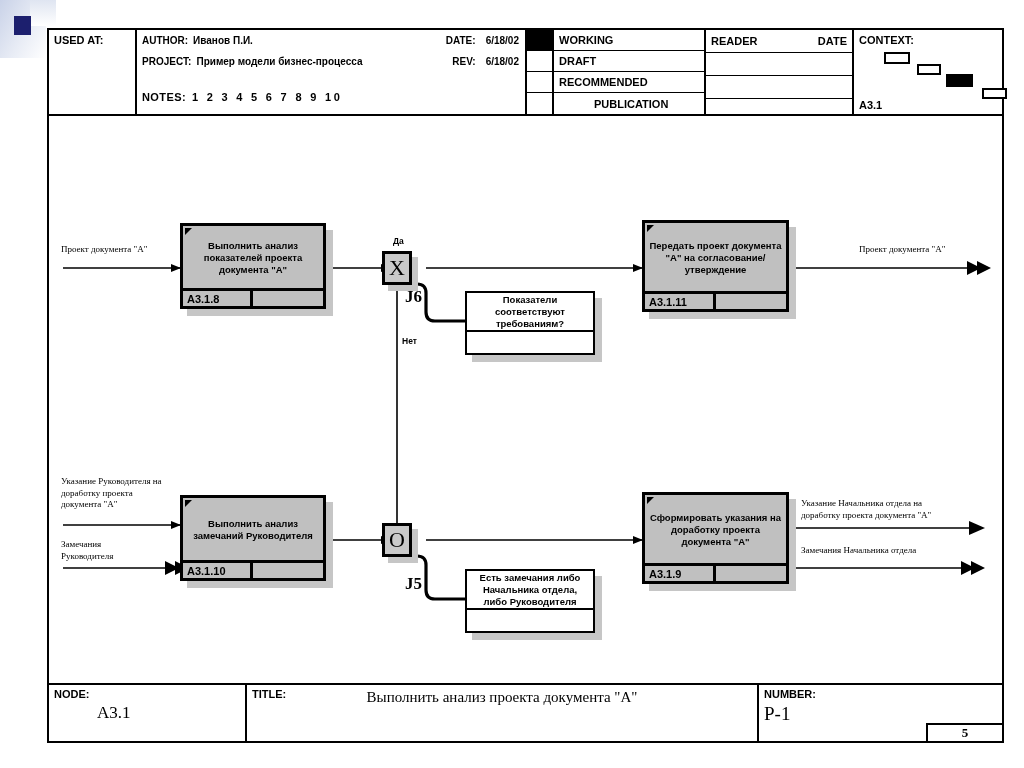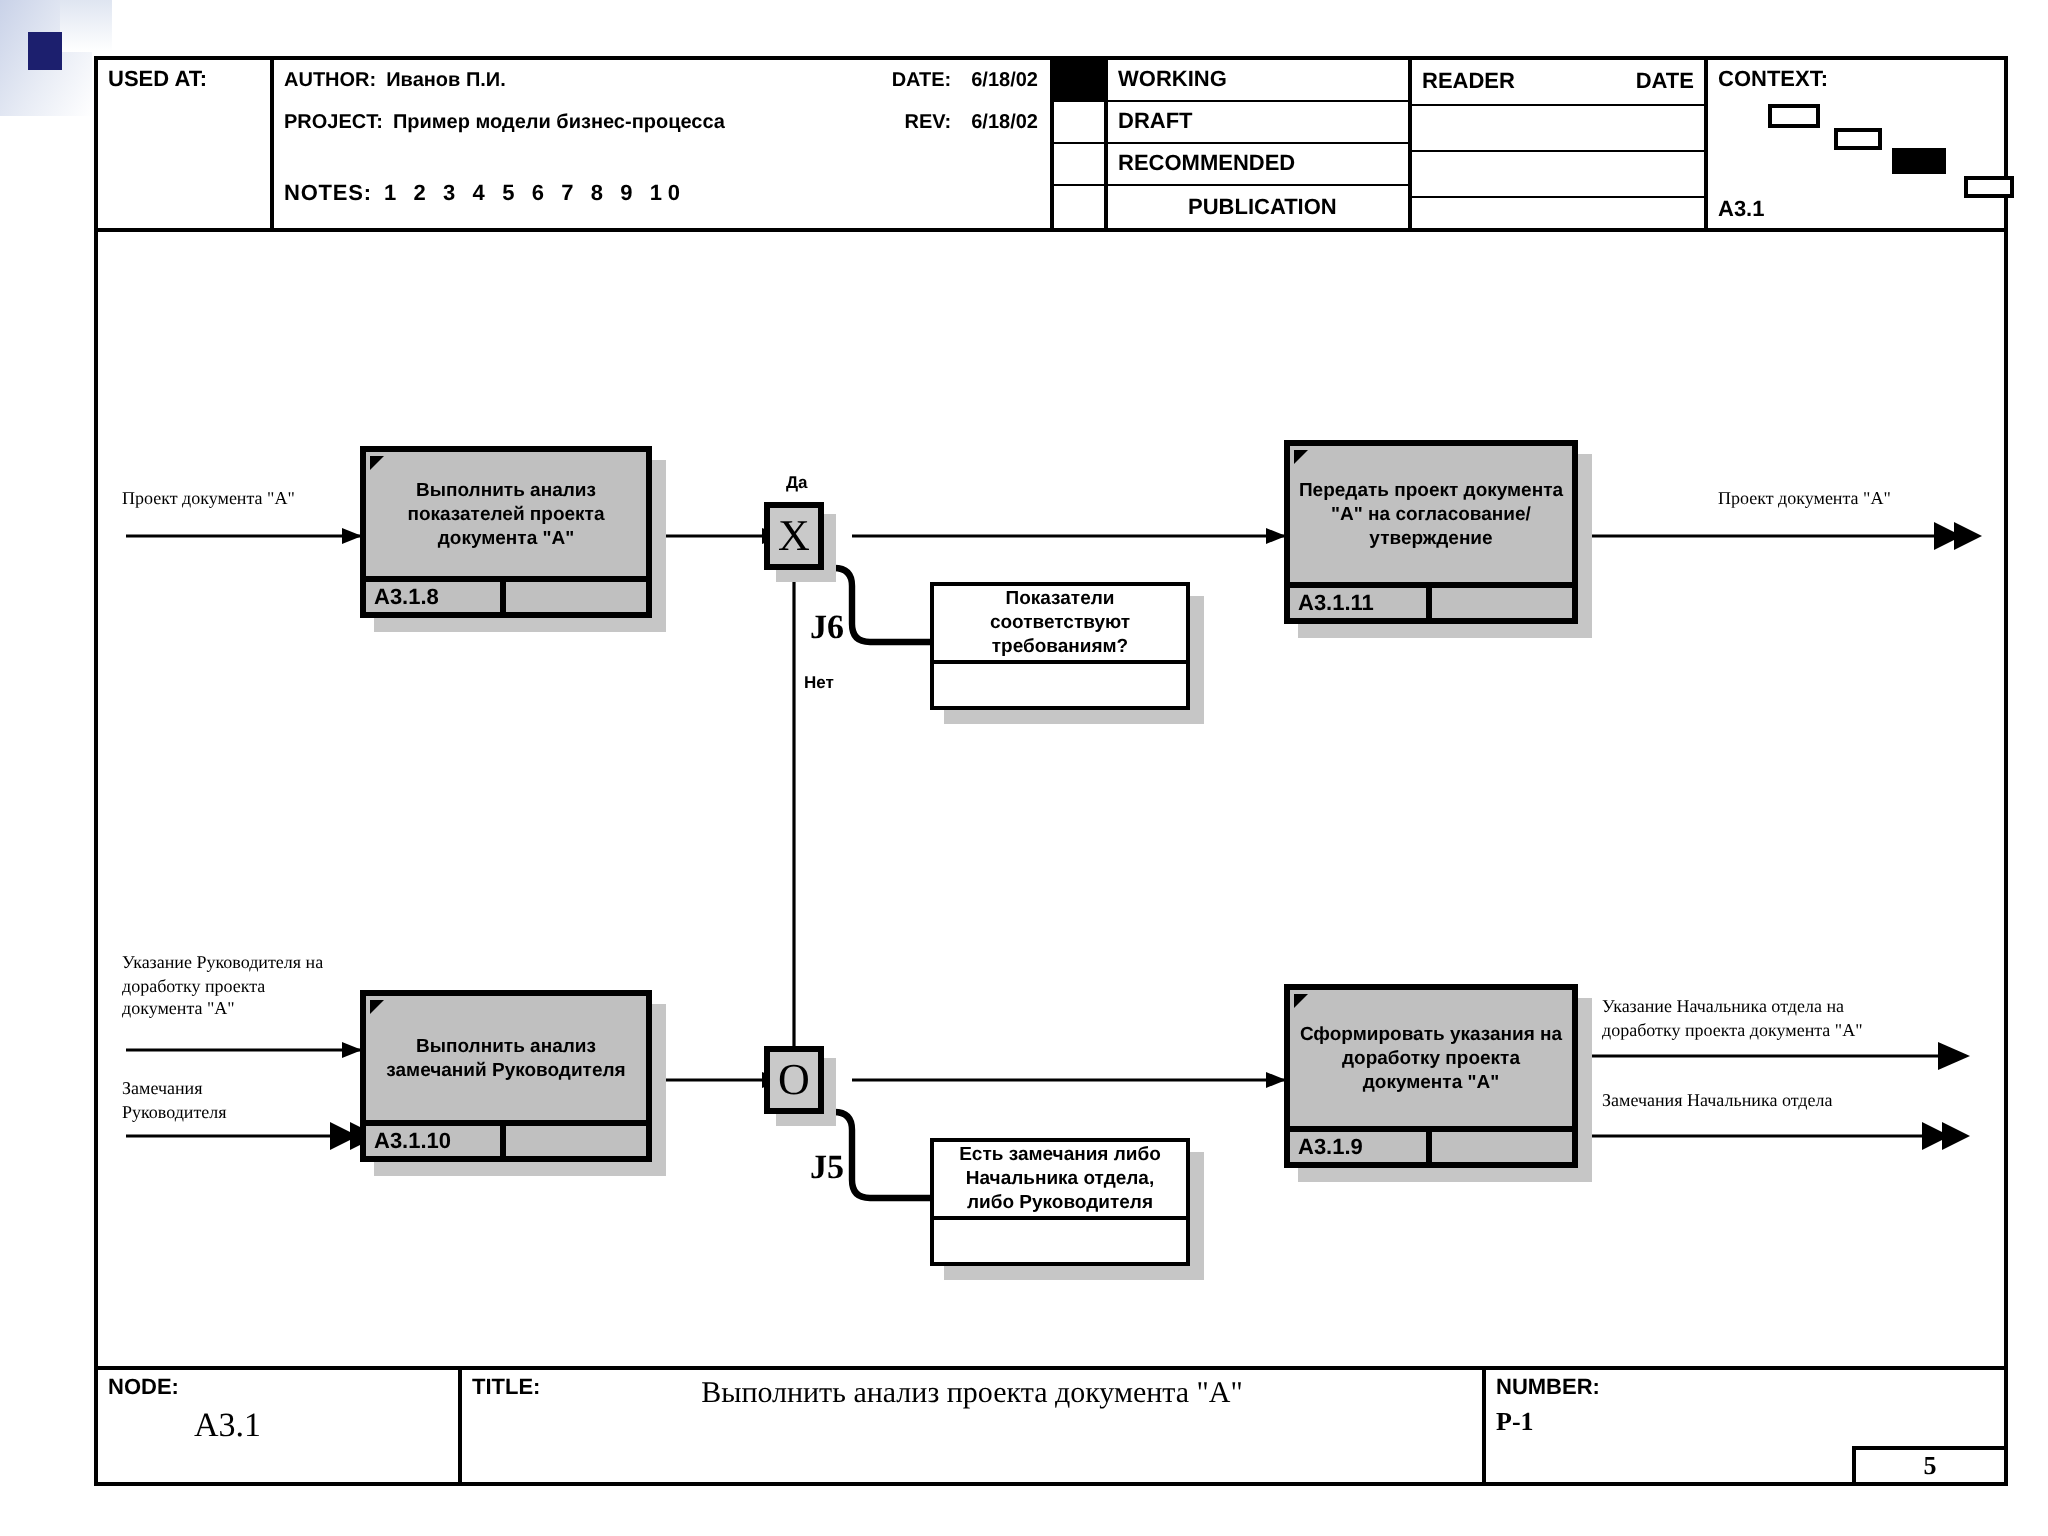--- a/index.html
+++ b/index.html
@@ -338,21 +338,21 @@
   .ftr {
     position: absolute;
     left: 0; bottom: 0;
     width: 100%;
     height: 58px;
     display: flex;
     border-top: 2px solid #000;
     box-sizing: border-box;
   }
   .ftr-node {
-    width: 182px;
+    width: 198px;
     border-right: 2px solid #000;
     box-sizing: border-box;
     position: relative;
     padding: 3px 0 0 5px;
     font-size: 11px;
     font-weight: bold;
   }
   .ftr-node .val {
     position: absolute;
     left: 48px; top: 18px;
@@ -382,22 +382,22 @@
     box-sizing: border-box;
     position: relative;
     padding: 3px 0 0 5px;
     font-size: 11px;
     font-weight: bold;
   }
   .ftr-num .val {
     position: absolute;
     left: 5px; top: 18px;
     font-family: "Liberation Serif", serif;
-    font-size: 13px;
-    font-weight: bold;
+    font-size: 19px;
+    font-weight: normal;
   }
   .ftr-page {
     position: absolute;
     right: -2px; bottom: -2px;
     width: 78px; height: 20px;
     border: 2px solid #000;
     box-sizing: border-box;
     display: flex;
     align-items: center;
     justify-content: center;
@@ -531,21 +531,21 @@
 документа "А"</div>
       <div class="alabel" style="left:12px; top:423px;">Замечания
 Руководителя</div>
       <div class="alabel" style="left:752px; top:382px;">Указание Начальника отдела на
 доработку проекта документа "А"</div>
       <div class="alabel" style="left:752px; top:429px;">Замечания Начальника отдела</div>
 
       <div class="blabel" style="left:344px; top:120px;">Да</div>
       <div class="blabel" style="left:353px; top:220px;">Нет</div>
 
-      <div class="jlabel" style="left:356px; top:188px;">J6</div>
+      <div class="jlabel" style="left:356px; top:171px;">J6</div>
       <div class="jlabel" style="left:356px; top:458px;">J5</div>
 
       <div class="act" style="left:131px; top:107px; width:146px; height:86px;">
         <div class="shadow"></div>
         <div class="body">
           <div class="dogear"></div>
           <div class="title">Выполнить анализ
 показателей  проекта
 документа "А"</div>
           <div class="footer">

